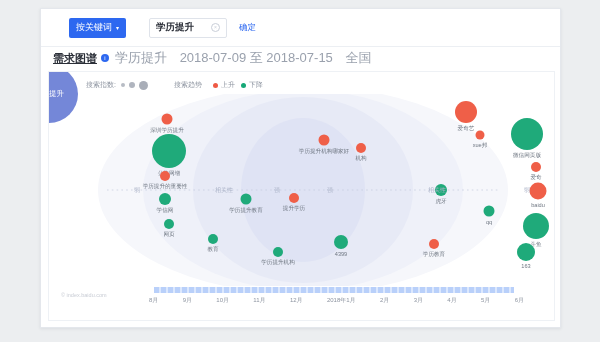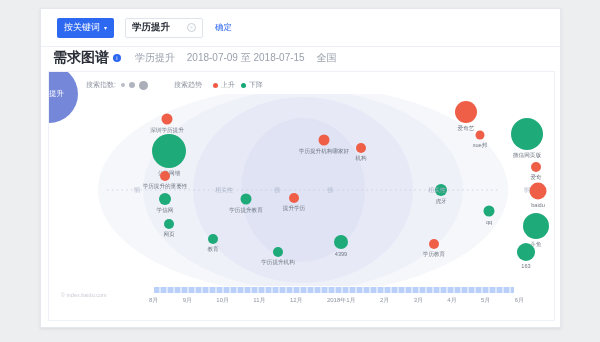--- a/index.html
+++ b/index.html
@@ -30,21 +30,22 @@
   
   #toolbar {
     position: absolute;
     left: 0; top: 0;
     width: 100%;
     height: 38px;
     border-bottom: 1px solid #eceff3;
     box-sizing: border-box;
     display: flex;
     align-items: center;
-    padding-left: 16px;
+    padding-left: 28px;
+    gap: 12px;
   }
   .kw-btn {
     height: 20px;
     background: #2d68f0;
     color: #fff;
     font-size: 9px;
     border-radius: 2px;
     display: flex;
     align-items: center;
     padding: 0 7px;
@@ -94,58 +95,58 @@
     color: #a9b0bc;
     font-size: 9px;
     display: flex;
     align-items: center;
     padding: 0 8px;
     white-space: nowrap;
     cursor: pointer;
     background: #fdfdfe;
   }
   .confirm-link {
-    margin-left: 12px;
     color: #2d68f0;
     font-size: 8.5px;
     cursor: pointer;
     white-space: nowrap;
   }
 
   
   #subheader {
     position: absolute;
     left: 0; top: 38px;
     width: 100%;
     height: 22px;
     display: flex;
     align-items: center;
     padding-left: 12px;
     box-sizing: border-box;
   }
   #subheader .sh-title {
-    font-size: 14px;
+    font-size: 11px;
     font-weight: bold;
     color: #2b2f38;
     white-space: nowrap;
+    text-decoration: underline;
   }
   #subheader .info-dot {
     width: 8px; height: 8px;
     border-radius: 50%;
     background: #2d68f0;
     color: #fff;
     font-size: 6px;
     line-height: 8px;
     text-align: center;
     margin-left: 4px;
     cursor: pointer;
   }
   #subheader .sh-meta {
-    margin-left: 14px;
-    font-size: 10px;
+    margin-left: 6px;
+    font-size: 13px;
     color: #9aa1ad;
     white-space: nowrap;
   }
   #subheader .sh-meta span { margin-right: 9px; }
 
   
   #chart-panel {
     position: absolute;
     left: 7px;
     top: 62px;

